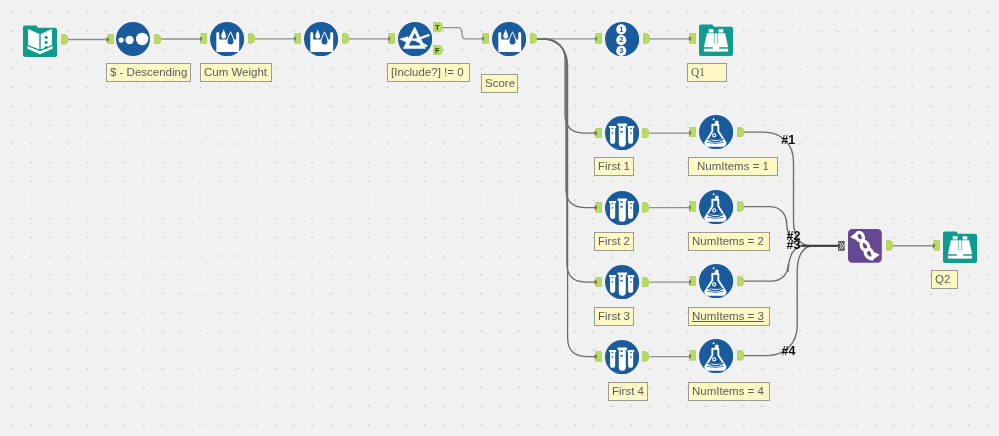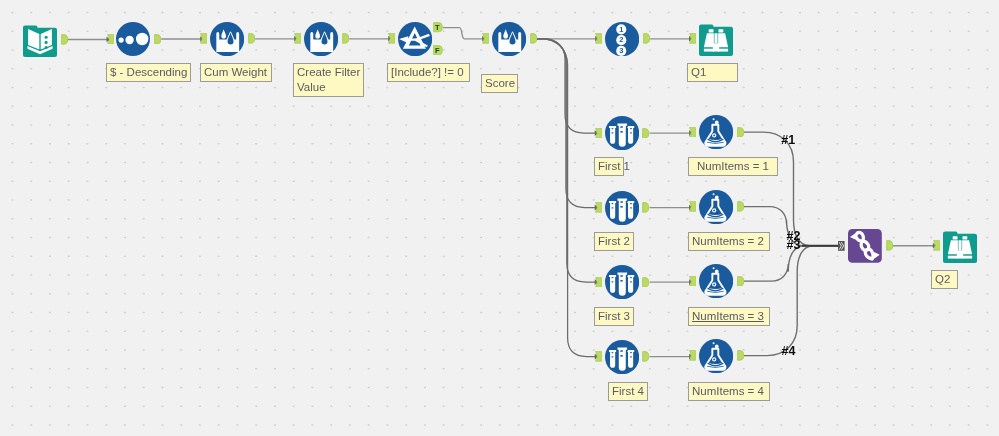--- a/index.html
+++ b/index.html
@@ -124,22 +124,20 @@
           <path fill="#ffffff" fill-rule="evenodd" d="M18.5 87.5 V34.5 q0-5.5 4.3-5.5 t4.3 5.5 V51 h21.5 l9.1-20.6 q1.3-2.9 2.4-2.9 t2.4 2.9 L71.4 51 h5.3 V34.5 q0-5.5 4.3-5.5 t4.3 5.5 v53 ZM60 31 C63 41.3 68.8 49.6 68.8 57 a8.8 8.8 0 0 1-17.6 0 C51.2 49.6 57 41.3 60 31 Z"></path>
           <path fill="#ffffff" d="M40 21.5 C42.4 29.3 47 36.2 47 41.8 a7 7 0 0 1-14 0 C33 36.2 37.6 29.3 40 21.5 Z"></path>
         </svg>
       </div>
       <svg width="7.2" height="10.8" viewBox="0 0 72 108" style="position: absolute; left: 294.3px; top: 33.4px;">
         <path d="M5 5 H67 V103 H5 L22 54 Z" fill="#bada62" stroke="#9fc845" stroke-width="6"></path>
       </svg>
       <svg width="7.2" height="10.8" viewBox="0 0 72 108" style="position: absolute; left: 341.9px; top: 33.4px;">
         <path d="M6 6 H30 C62 6 68 34 68 54 C68 74 62 102 30 102 H6 Z" fill="#bada62" stroke="#9fc845" stroke-width="7"></path>
       </svg>
-      <div class="lbl" style="left: 293px; top: 63px; width: 71px;">Create Filter
-Value</div>
       <div class="node" style="left: 398px; top: 21.7px; width: 34.2px; height: 34.2px;">
         <svg viewBox="0 0 100 100" width="34.2" height="34.2" style="display: block;">
           <circle cx="50" cy="50" r="50" fill="#1a5b9e"></circle>
           <path fill="#ffffff" d="M3 49.5 L30 41.5 v7 h26 v6.5 H30 v7 Z"></path>
           <path fill="#ffffff" d="M51 49.2 L90.5 34.5 l2.6 6.8 L52.6 55.5 Z"></path>
           <path fill="#ffffff" d="M51 49.2 L87 68.5 l-3 5 L49.5 55 Z"></path>
           <path fill="#ffffff" fill-rule="evenodd" d="M49 13 L81.8 78 H14.1 Z M49 32 L66.3 68.8 H31.7 Z"></path>
         </svg>
       </div>
       <svg width="7.2" height="10.8" viewBox="0 0 72 108" style="position: absolute; left: 388.3px; top: 33.4px;">
@@ -194,42 +192,42 @@
           <path fill="#ffffff" d="M14.4 78.5 h29.4 v8.5 H14.4 Z"></path>
           <path fill="#ffffff" d="M76.8 33.2 H56.2 V74 h29.4 Z"></path>
           <path fill="#ffffff" d="M85.6 78.5 H56.2 V87 h29.4 Z"></path>
           <rect x="45.5" y="33.2" width="9" height="29.5" fill="#ffffff"></rect>
           <rect x="40.6" y="62.7" width="18.8" height="24.3" fill="#ffffff"></rect>
         </svg>
       </div>
       <svg width="7.2" height="10.8" viewBox="0 0 72 108" style="position: absolute; left: 689.1px; top: 33.4px;">
         <path d="M5 5 H67 V103 H5 L22 54 Z" fill="#bada62" stroke="#9fc845" stroke-width="6"></path>
       </svg>
-      <div class="lbl" style="left: 687px; top: 63px; width: 51px;">Q1</div>
+      <div class="lbl" style="left: 687px; top: 63px; width: 40px; font-family: Liberation Serif, serif;">Q1</div>
       <div class="node" style="left: 604.5px; top: 116px; width: 34.2px; height: 34.2px;">
         <svg viewBox="0 0 100 100" width="34.2" height="34.2" style="display: block;">
           <circle cx="50" cy="50" r="50" fill="#1a5b9e"></circle>
           <path fill="#ffffff" d="M11.7 29.5 h20.8 v5.6 h-2.7 v38.6 a7.5 7.5 0 0 1-15 0 V35.1 h-3.1 Z"></path>
           <path fill="#ffffff" d="M36.5 21.9 h28.1 v6.7 h-3.8 v51 a10.2 10.2 0 0 1-20.5 0 V28.6 h-3.8 Z"></path>
           <path fill="#ffffff" d="M67.5 29.5 h17.9 v5.6 h-3 v38.6 a7.5 7.5 0 0 1-15 0 V35.1 h-2.6 Z"></path>
           <rect x="19.3" y="35.4" width="5" height="3.2" fill="#1a5b9e"></rect>
           <rect x="19.3" y="47.7" width="5" height="3.5" fill="#1a5b9e"></rect>
           <rect x="45" y="30" width="7" height="4.5" fill="#1a5b9e"></rect>
           <rect x="45" y="44" width="7" height="4.5" fill="#1a5b9e"></rect>
           <rect x="73.5" y="35.4" width="5" height="3.2" fill="#1a5b9e"></rect>
           <rect x="73.5" y="47.7" width="5" height="3.5" fill="#1a5b9e"></rect>
         </svg>
       </div>
       <svg width="7.2" height="10.8" viewBox="0 0 72 108" style="position: absolute; left: 594.8px; top: 127.7px;">
         <path d="M5 5 H67 V103 H5 L22 54 Z" fill="#bada62" stroke="#9fc845" stroke-width="6"></path>
       </svg>
       <svg width="7.2" height="10.8" viewBox="0 0 72 108" style="position: absolute; left: 642.4px; top: 127.7px;">
         <path d="M6 6 H30 C62 6 68 34 68 54 C68 74 62 102 30 102 H6 Z" fill="#bada62" stroke="#9fc845" stroke-width="7"></path>
       </svg>
-      <div class="lbl" style="left: 594px; top: 157px; width: 30px;">First 1</div>
+      <div class="lbl" style="left: 594px; top: 157px; width: 40px;">First 1</div>
       <div class="node" style="left: 698.9px; top: 115px; width: 34.2px; height: 34.2px;">
         <svg viewBox="0 0 100 100" width="34.2" height="34.2" style="display: block;">
           <circle cx="50" cy="50" r="50" fill="#1a5b9e"></circle>
           <path fill="none" stroke="#ffffff" stroke-width="5.6" stroke-linejoin="round" d="M39 28.5 h17.5 v19.3 L76 78 a7.5 7.5 0 0 1-6.2 12 H25.9 a7.5 7.5 0 0 1-6.2-12 L39 47.8 Z"></path>
           <path fill="#ffffff" d="M25.5 68.5 q22.5 9 45.6 0 L76 78 a7.5 7.5 0 0 1-6.2 12 H25.8 a7.5 7.5 0 0 1-6.2-12 Z"></path>
           <path fill="none" stroke="#1a5b9e" stroke-width="4.2" stroke-linecap="round" d="M26.5 71.5 Q48 85 69.5 71.5"></path>
           <path fill="none" stroke="#1a5b9e" stroke-width="2.4" stroke-linecap="round" d="M25 80 Q48 87 71 80"></path>
           <circle cx="44.4" cy="59.6" r="4.6" fill="none" stroke="#ffffff" stroke-width="3.4"></circle>
           <circle cx="54.1" cy="68" r="3.2" fill="#1b4a80"></circle>
           <circle cx="52.0" cy="21.6" r="5.4" fill="#ffffff"></circle>

